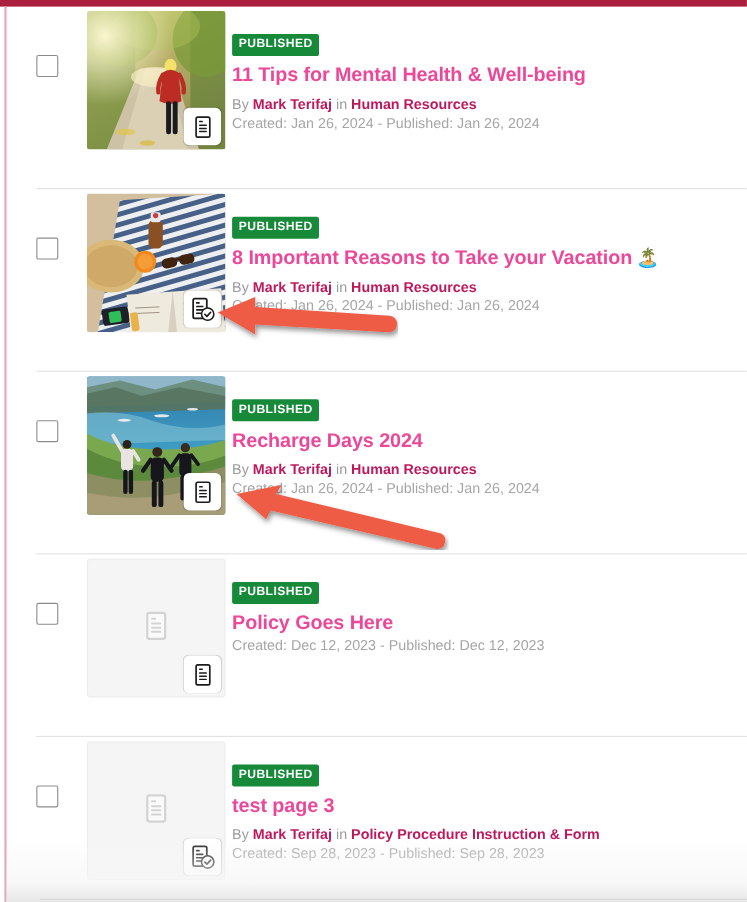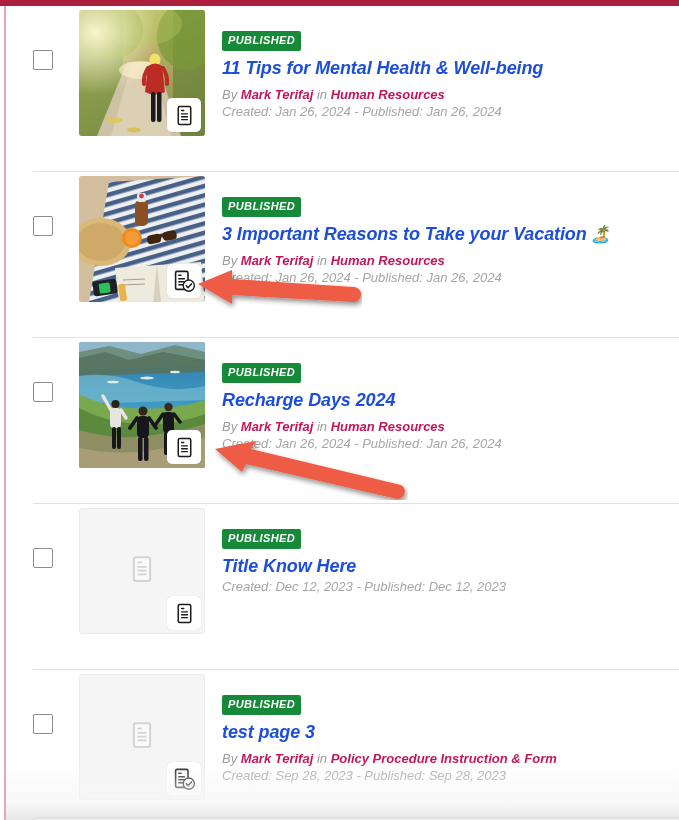--- a/index.html
+++ b/index.html
@@ -129,45 +129,44 @@
     border-radius: 5px;
     display: flex;
     align-items: center;
     justify-content: center;
     box-shadow: 0 0 1px rgba(0,0,0,.18);
   }
   .thumb.placeholder .doc-badge { bottom: 3px; right: 3px; }
 
   .meta-cell {
     flex: 1 1 auto;
-    padding-left: 17px;
+    padding-left: 6px;
     padding-top: 25px;
     min-width: 0;
-    font-style: italic;
   }
 
   .badge {
     display: inline-block;
     background: #178a3a;
     color: #ffffff;
     font-size: 11px;
     font-weight: bold;
     letter-spacing: .4px;
     line-height: 1;
     padding: 4px 6px 5px 6px;
     border-radius: 2px;
     text-transform: uppercase;
     vertical-align: top;
   }
 
   .title {
     margin: 7px 0 0 0;
     font-size: 18px;
     font-weight: bold;
-    color: #1d4ed8;
+    color: #ec4899;
     letter-spacing: -0.1px;
     line-height: 1.2;
   }
   .title .emoji {
     font-size: 17px;
     margin-left: 4px;
   }
 
   .byline {
     margin-top: 6px;
@@ -326,21 +325,21 @@
     <circle cx="16.8" cy="16.6" r="5.6" fill="#fff" stroke="#1b1b1b" stroke-width="1.4"></circle>
     <path d="M14.2 16.7 l1.9 1.9 l3.4 -3.7" fill="none" stroke="#1b1b1b" stroke-width="1.5" stroke-linecap="round" stroke-linejoin="round"></path>
   </svg>
             </div>
       </div>
     </div>
 
     <div class="meta-cell">
       <span class="badge">PUBLISHED</span>
       <div class="title">
-        <span>3 Important Reasons to Take your Vacation</span><span class="emoji">🏝️</span>
+        <span>8 Important Reasons to Take your Vacation</span><span class="emoji">🏝️</span>
       </div>
       <div class="byline">
         <span>By</span>
         <a>Mark Terifaj</a>
         <span>in</span>
         <a>Human Resources</a>
       </div>
       <div class="dates">Created: Jan 26, 2024 - Published: Jan 26, 2024</div>
     </div>
 
@@ -450,21 +449,21 @@
     <rect x="8.3" y="12.6" width="7.4" height="1.4" rx="0.5" fill="#1b1b1b"></rect>
     <rect x="8.3" y="15.6" width="7.4" height="1.4" rx="0.5" fill="#1b1b1b"></rect>
   </svg>
             </div>
       </div>
     </div>
 
     <div class="meta-cell">
       <span class="badge">PUBLISHED</span>
       <div class="title">
-        <span>Title Know Here</span><span class="emoji"></span>
+        <span>Policy Goes Here</span><span class="emoji"></span>
       </div>
       <div class="dates">Created: Dec 12, 2023 - Published: Dec 12, 2023</div>
     </div>
 
     <div class="divider"></div>
   </div>
       <div class="row last">
     <div class="checkbox-cell">
       <div class="checkbox"></div>
     </div>

